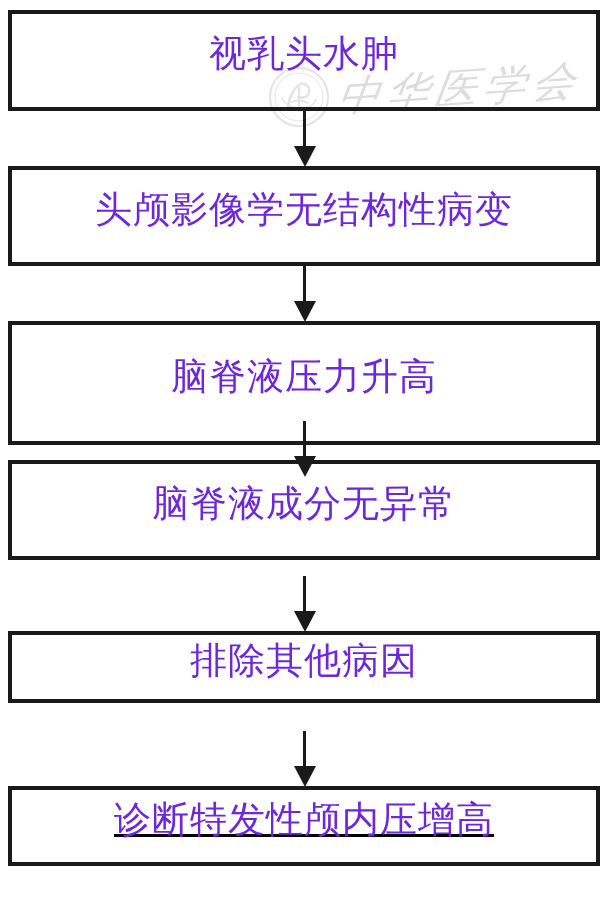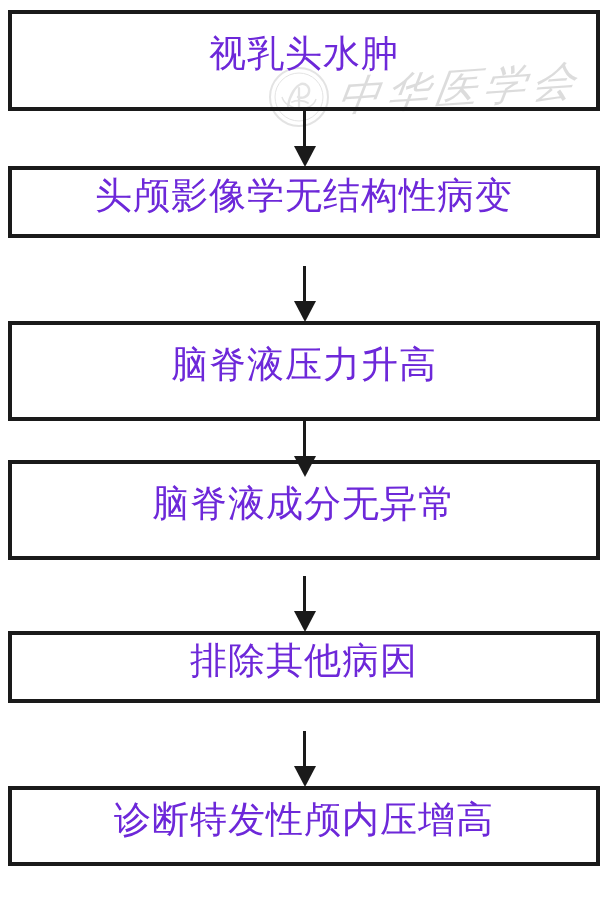--- a/index.html
+++ b/index.html
@@ -69,25 +69,25 @@
     color: #6d28d9;
     text-align: center;
     letter-spacing: 1px;
     white-space: nowrap;
     position: relative;
     top: -6px;
   }
 
   
   .box-1 { top: 10px;  height: 101px; }
-  .box-2 { top: 166px; height: 72px; }
-  .box-3 { top: 321px; height: 100px; }
+  .box-2 { top: 166px; height: 100px; }
+  .box-3 { top: 321px; height: 124px; }
   .box-4 { top: 460px; height: 100px; }
   .box-5 { top: 631px; height: 72px; }
-  .box-6 { top: 786px; height: 80px; }
+  .box-6 { top: 786px; height: 80px; text-decoration: underline; }
 
   
   .arrow {
     position: absolute;
     left: 294px;
     width: 22px;
     z-index: 2;
   }
   .arrow .stem {
     position: absolute;

